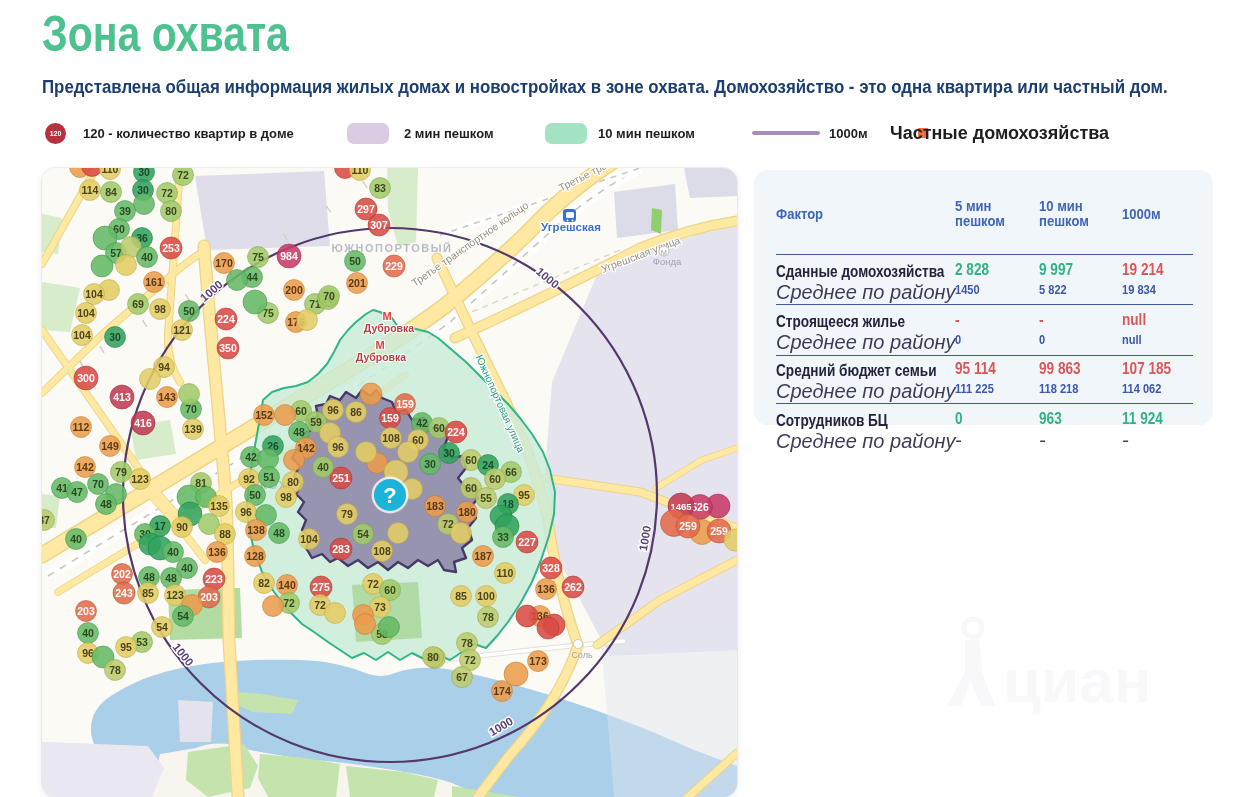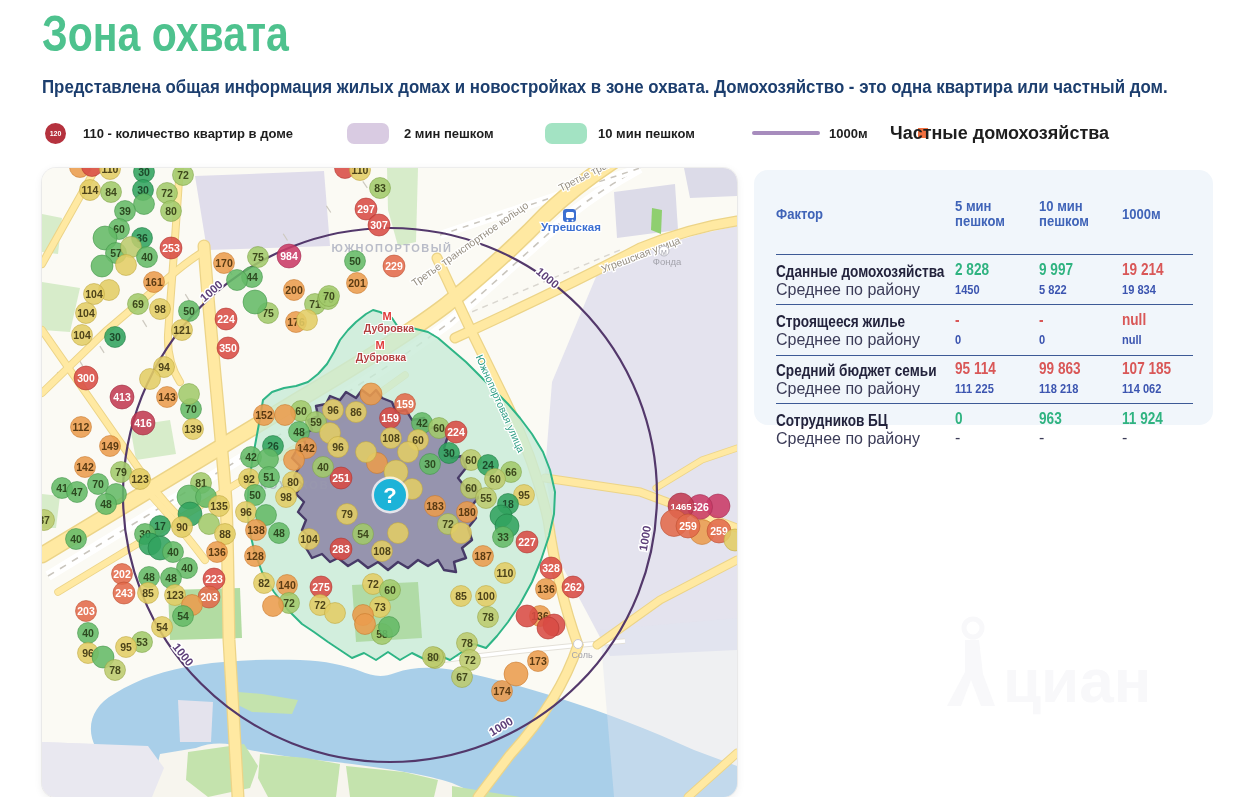--- a/index.html
+++ b/index.html
@@ -21,36 +21,36 @@
   overflow:hidden; box-shadow:0 0 0 1px rgba(0,0,0,.05), 0 2px 8px rgba(0,0,0,.08); background:#fbfaf4; }
 .panel { position:absolute; left:754px; top:170px; width:459px; height:255px; background:#f1f6fb;
   border-radius:14px; }
 .panel > div { position:absolute; }
 .c0x { left:22px; } .c1x { left:201px; } .c2x { left:285px; } .c3x { left:368px; }
 .h { color:#4064b8; font-weight:bold; font-size:14.5px; line-height:15px;
   transform:scaleX(.9); transform-origin:left top; white-space:nowrap; }
 .rline { left:22px; width:417px; height:0; border-top:1px solid #3d5a96; }
 .lbl { font-size:16px; font-weight:bold; color:#23233c; transform:scaleX(.85);
   transform-origin:left top; white-space:nowrap; }
-.sub { font-size:16px; color:#3c3c58; white-space:nowrap; }
+.sub { font-size:20px; color:#3c3c58; white-space:nowrap;font-style:italic; }
 .v { font-size:17px; font-weight:bold; transform:scaleX(.8); transform-origin:left top; white-space:nowrap; }
 .sv { font-size:13.5px; font-weight:bold; color:#3c55b0; transform:scaleX(.82);
   transform-origin:left top; white-space:nowrap; }
 .green { color:#2fb380; } .red { color:#d95757; }
 .wm { position:absolute; left:935px; top:610px; width:260px; height:120px; }
 </style></head>
 <body>
 <div class="page">
   <h1>Зона охвата</h1>
   <div class="sub-line">Представлена общая информация жилых домах и новостройках в зоне охвата. Домохозяйство - это одна квартира или частный дом.</div>
   <div class="legend">
     <div class="it" style="left:3px">
         <span class="lg-dot">120</span>
       </div>
-    <div class="it" style="left:41px">110 - количество квартир в доме</div>
+    <div class="it" style="left:41px">120 - количество квартир в доме</div>
     <div class="it" style="left:305px">
         <span class="lg-rect" style="background:#d9cbe2"></span>
       </div>
     <div class="it" style="left:362px">2 мин пешком</div>
     <div class="it" style="left:503px">
         <span class="lg-rect" style="background:#a3e3c3"></span>
       </div>
     <div class="it" style="left:556px">10 мин пешком</div>
     <div class="it" style="left:710px">
         <span class="lg-line"></span>

